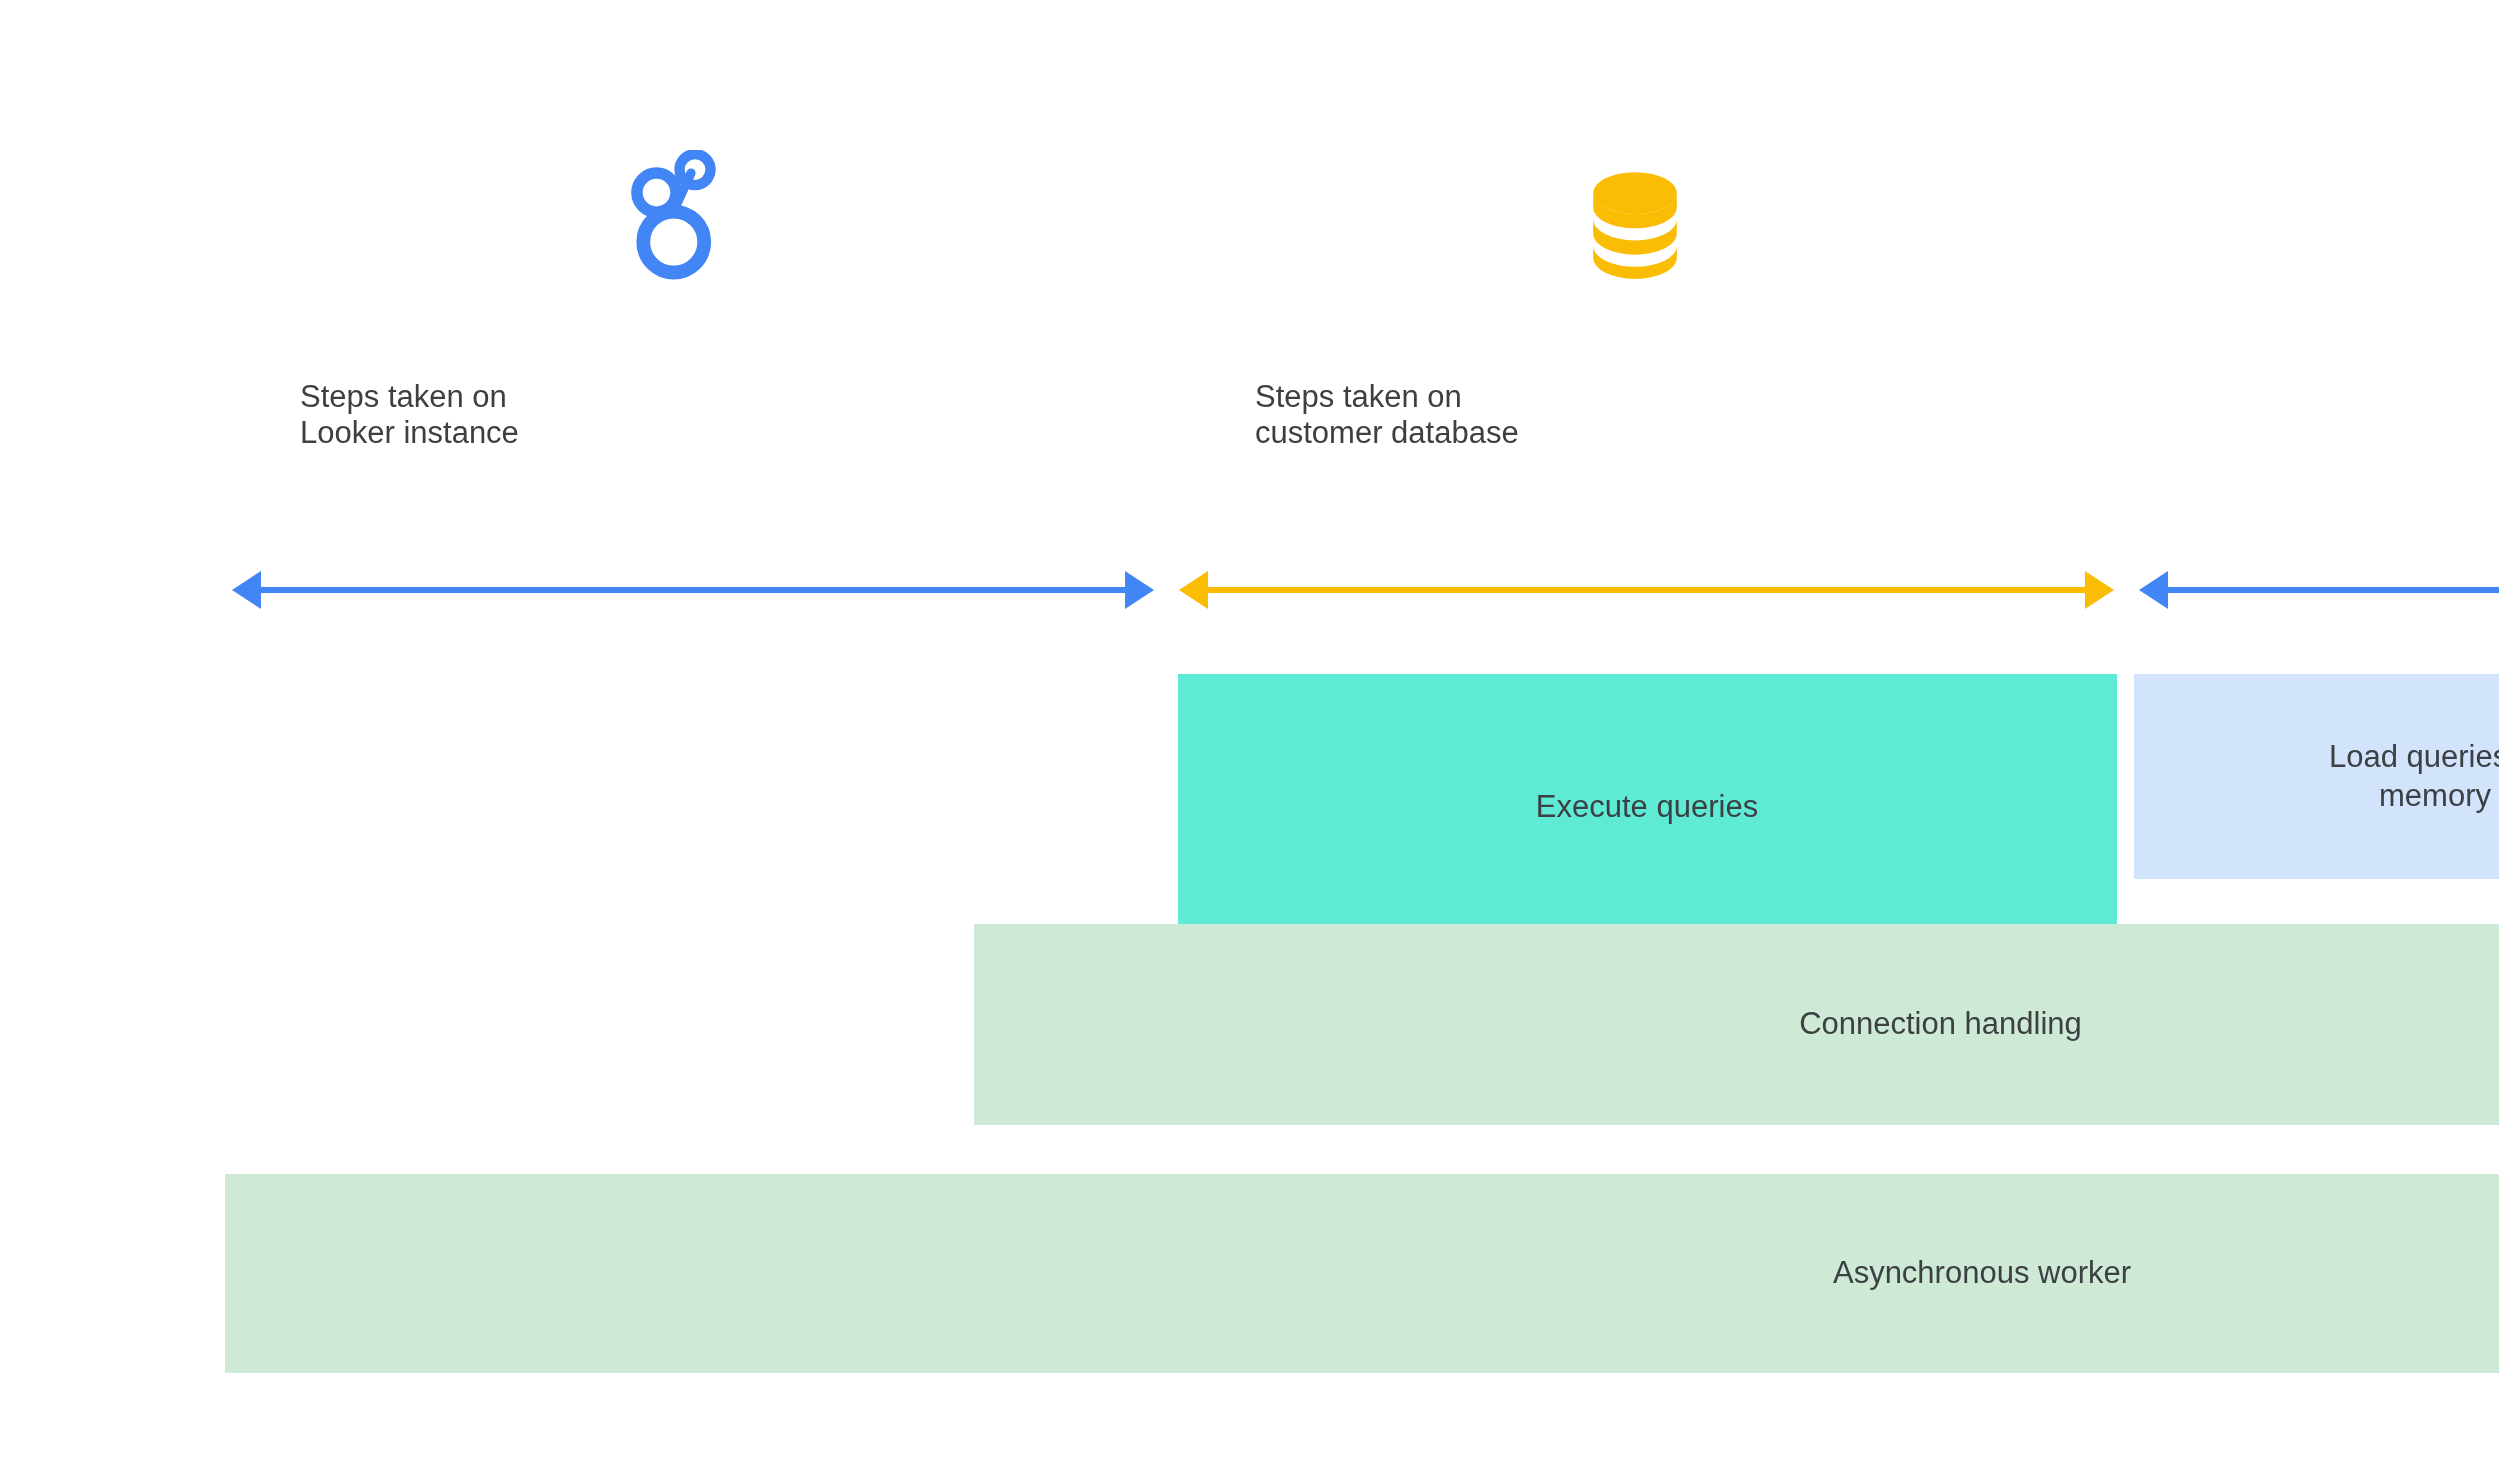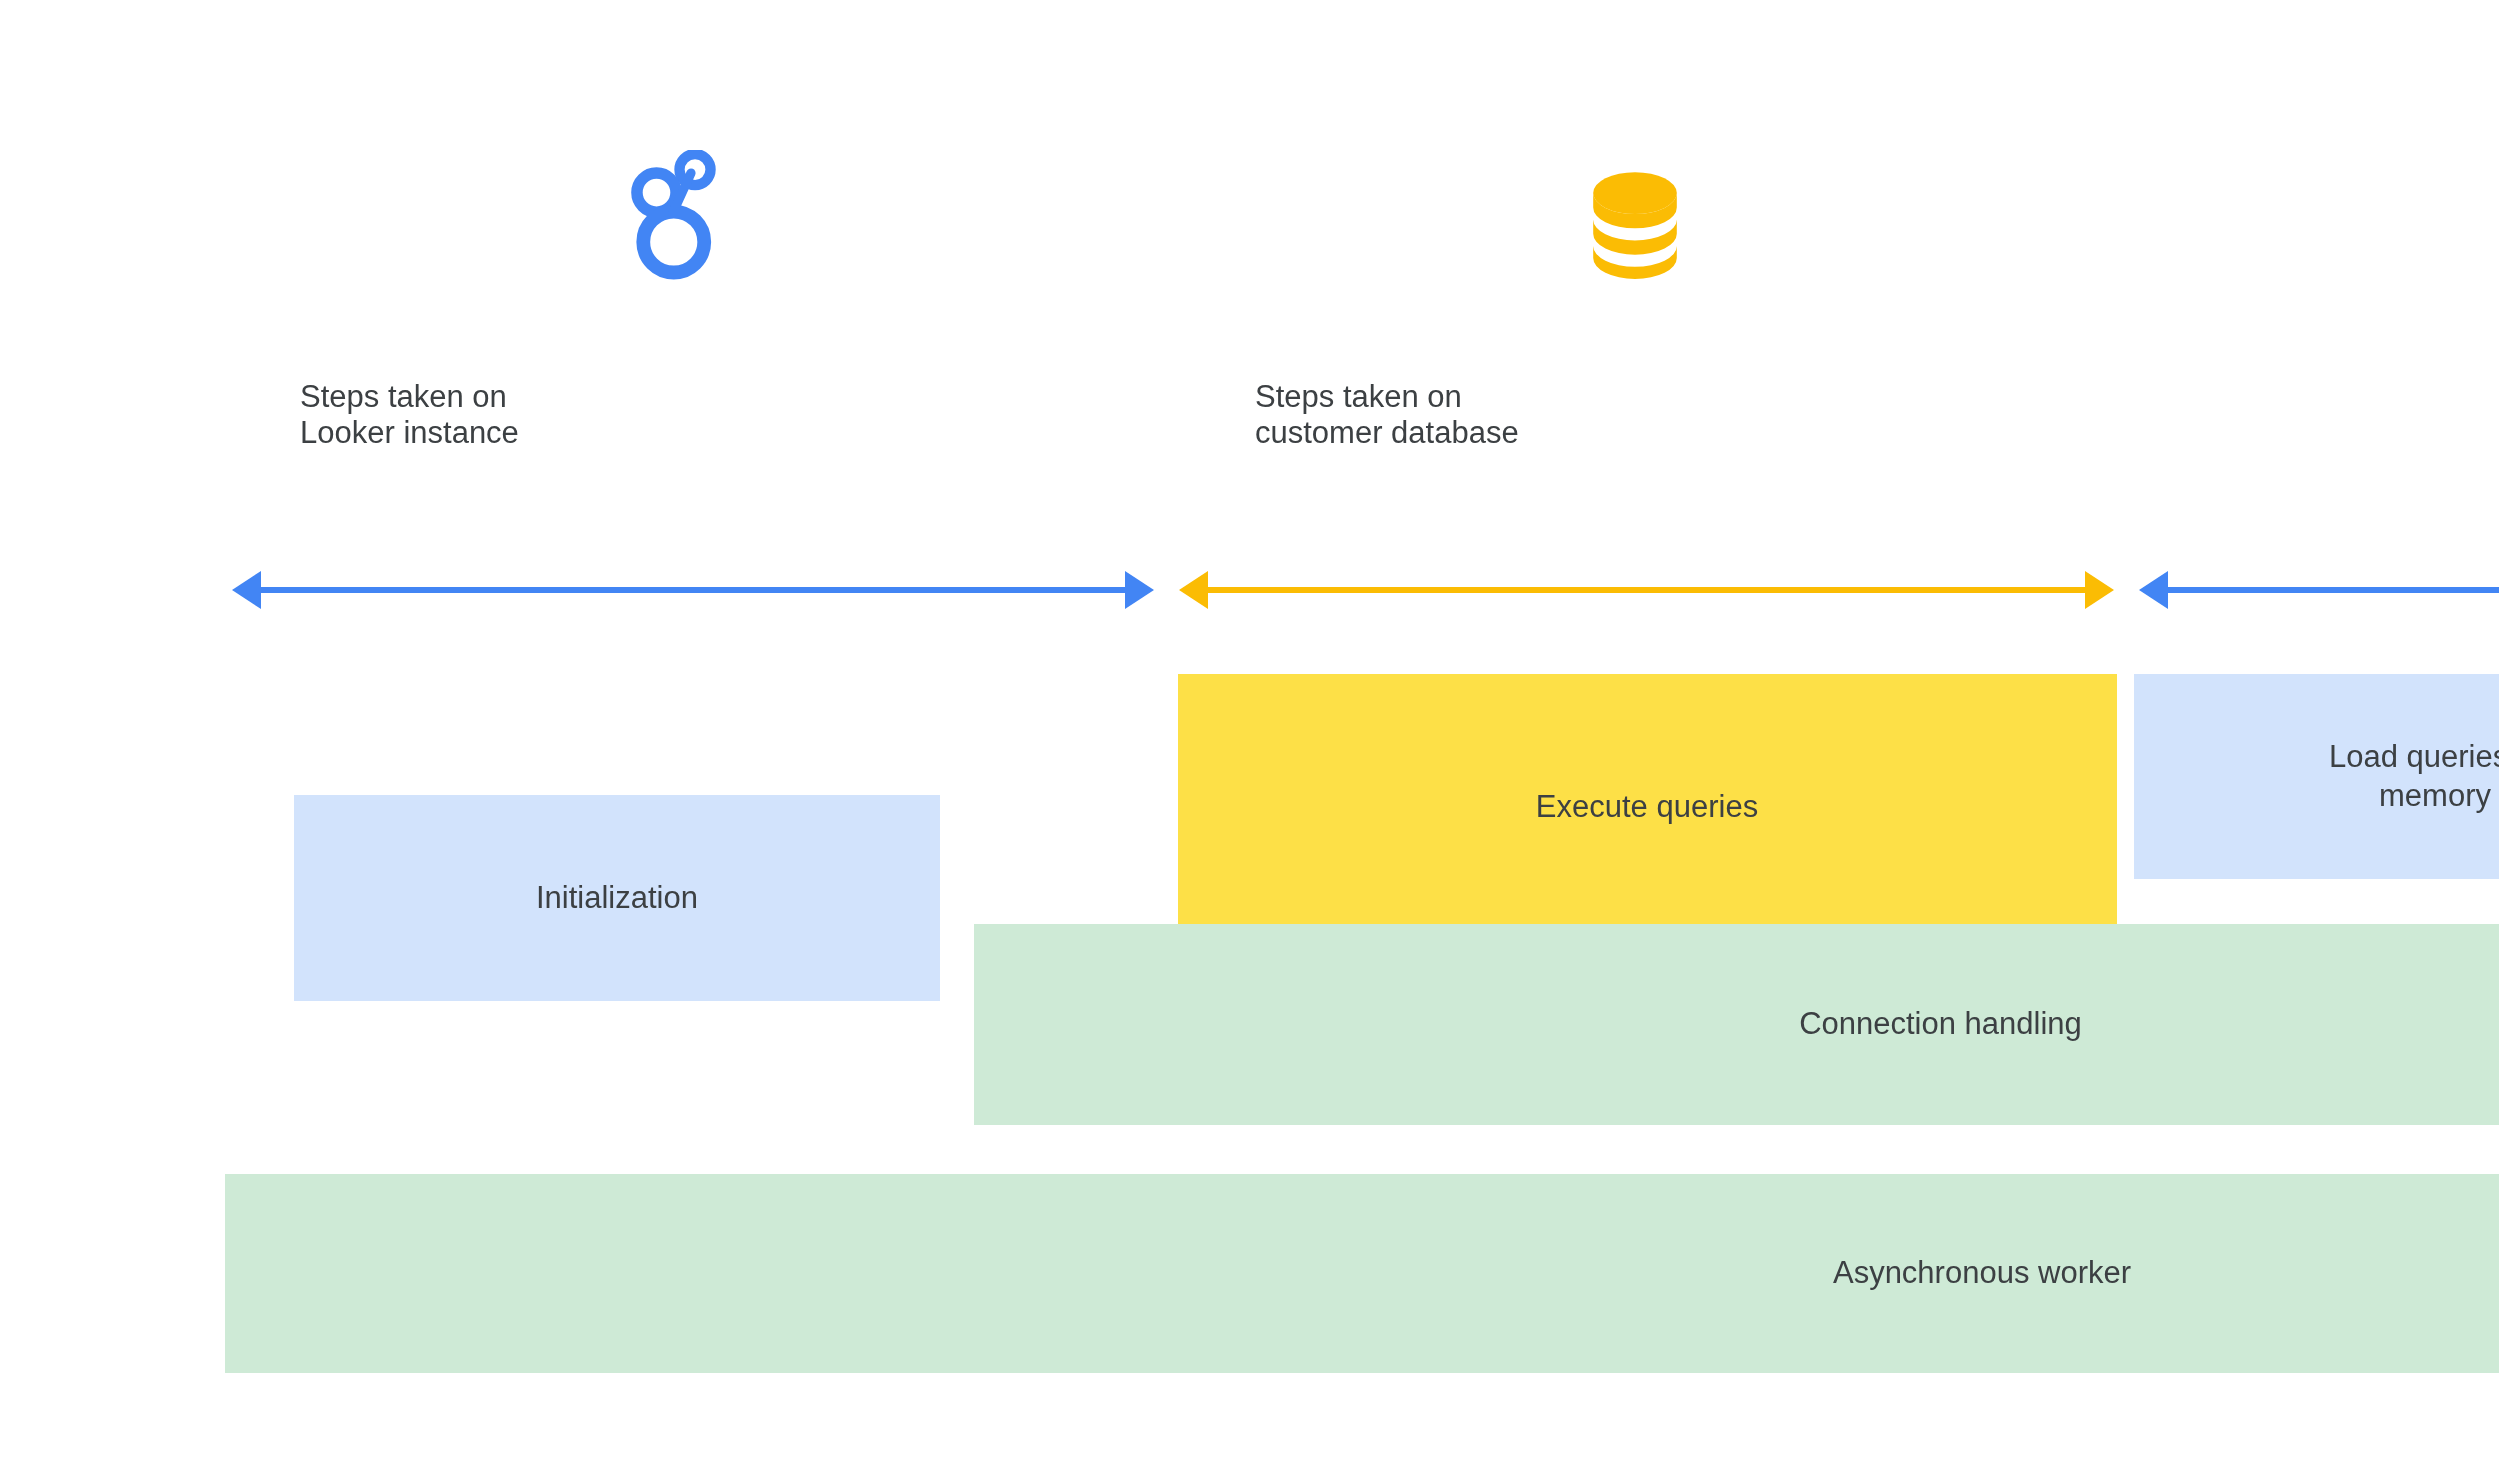--- a/index.html
+++ b/index.html
@@ -113,25 +113,24 @@
     <span class="arrow-line" style="left:24px; right:24px; background:#fbbc04;"></span>
     <span class="arrow-head head-right" style="border-left-color:#fbbc04;"></span>
   </div>
 
   <div class="arrow-band" style="left:2139px; top:570px; width:1590px; height:39px;">
     <span class="arrow-head head-left" style="border-right-color:#4285f4;"></span>
     <span class="arrow-line" style="left:24px; right:24px; background:#4285f4;"></span>
 
   </div>
 
-  <div class="box" style="left:1178px; top:674px; width:939px; height:266px; background:#fde047;padding-left:8px;">Execute queries</div>
+  <div class="box" style="left:1178px; top:674px; width:939px; height:266px; background:#5eead4;padding-left:8px;">Execute queries</div>
 
   <div class="box" style="left:2134px; top:674px; width:602px; height:205px; background:#d2e3fc;">Load queries in
 memory</div>
 
-  <div class="box" style="left:294px; top:795px; width:646px; height:206px; background:#d2e3fc;">Initialization</div>
 
   <div class="box" style="left:974px; top:924px; width:1933px; height:201px; background:#ceead6;">Connection handling</div>
 
   <div class="box" style="left:225px; top:1174px; width:3514px; height:199px; background:#ceead6;">Asynchronous worker</div>
 
 </div>
 
 
 </body></html>

